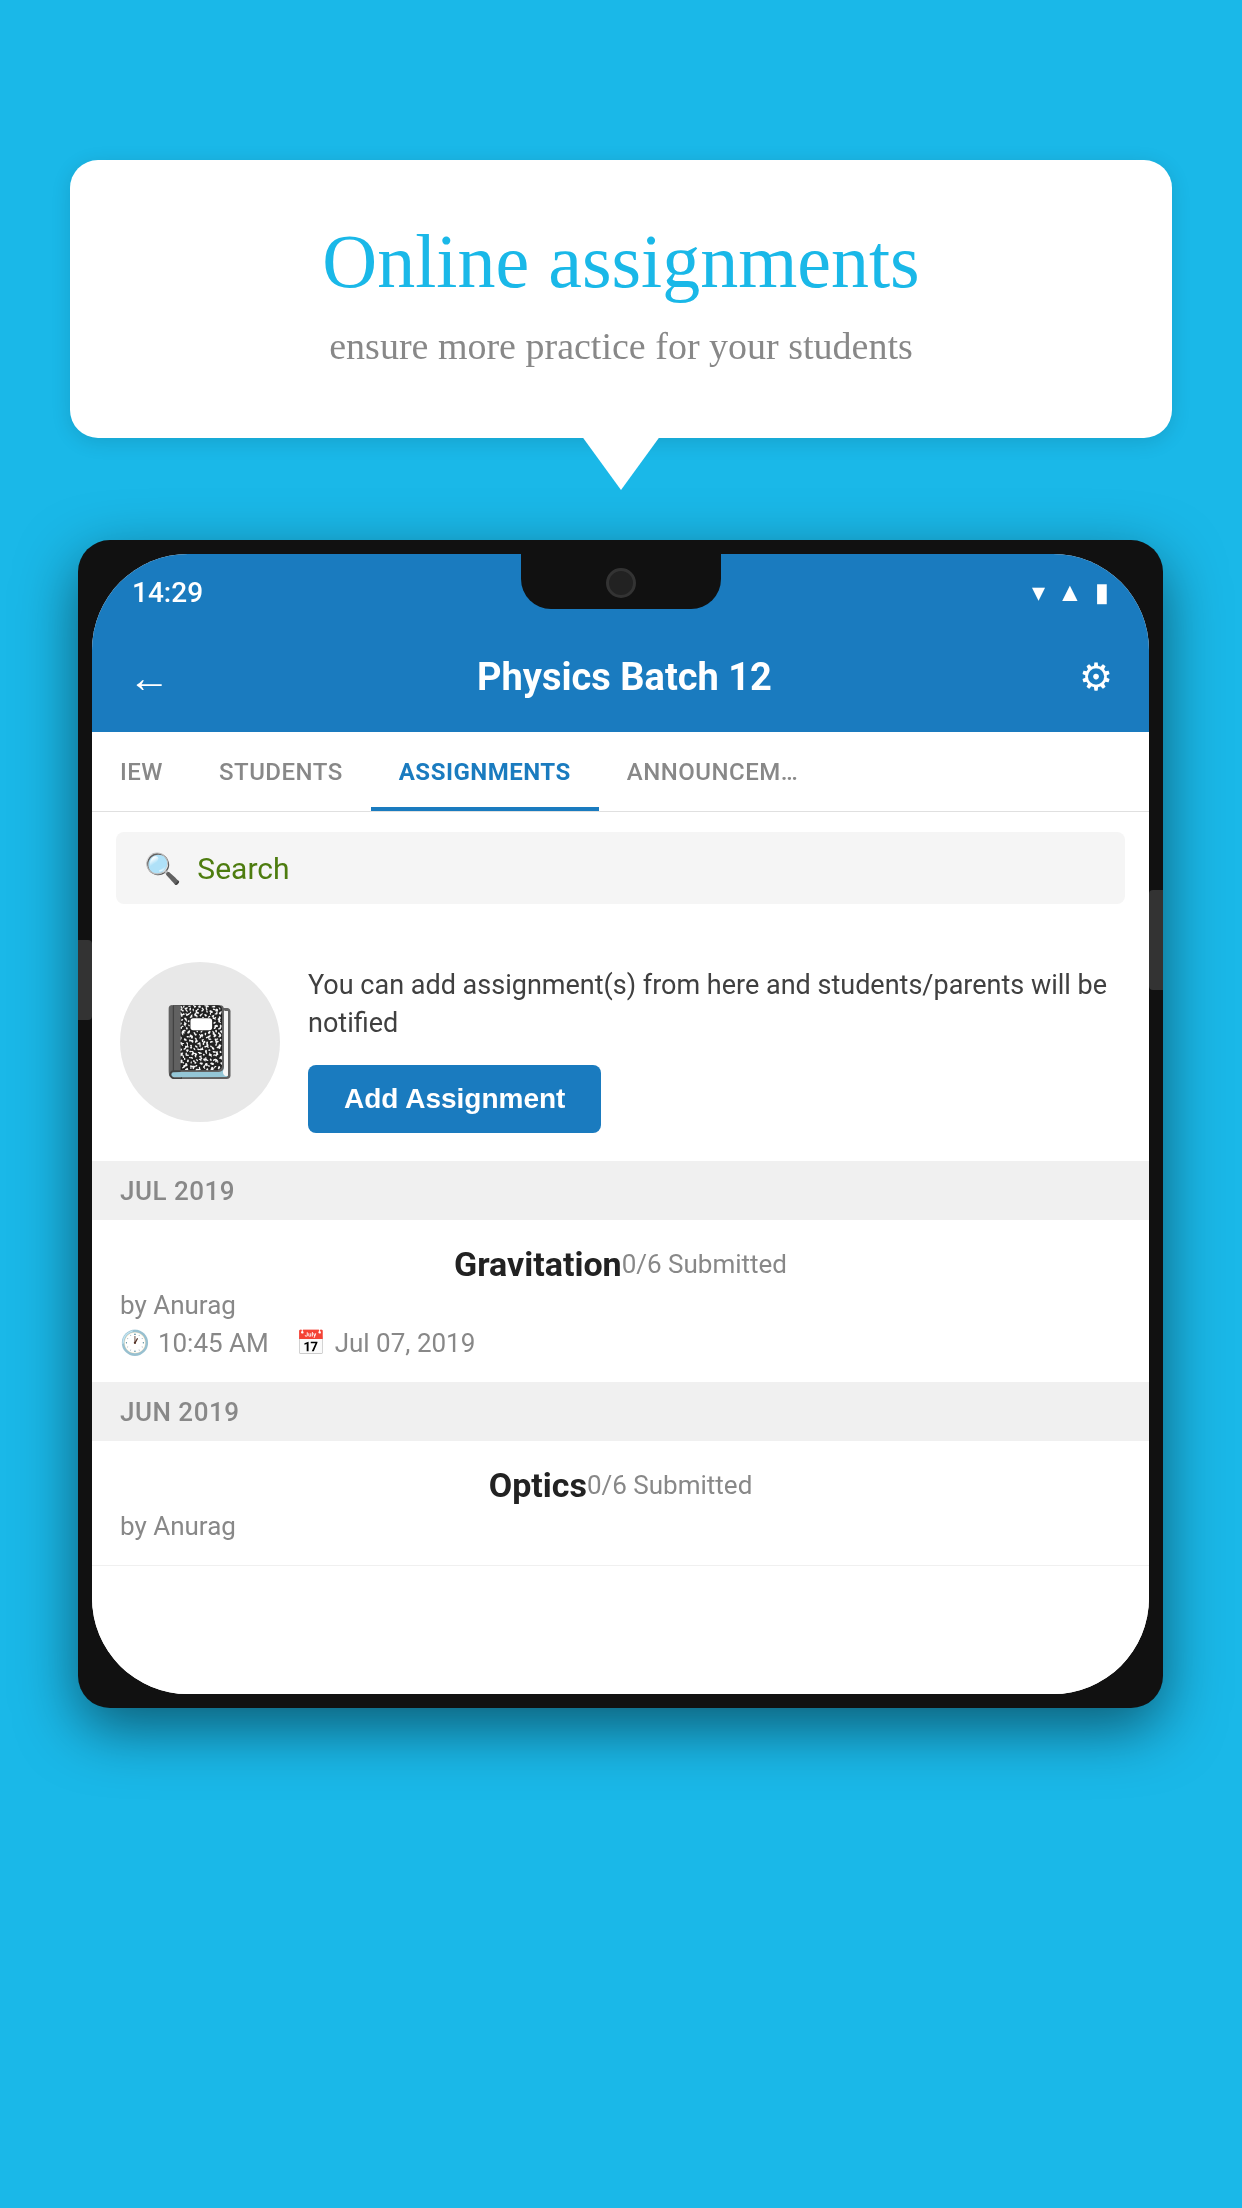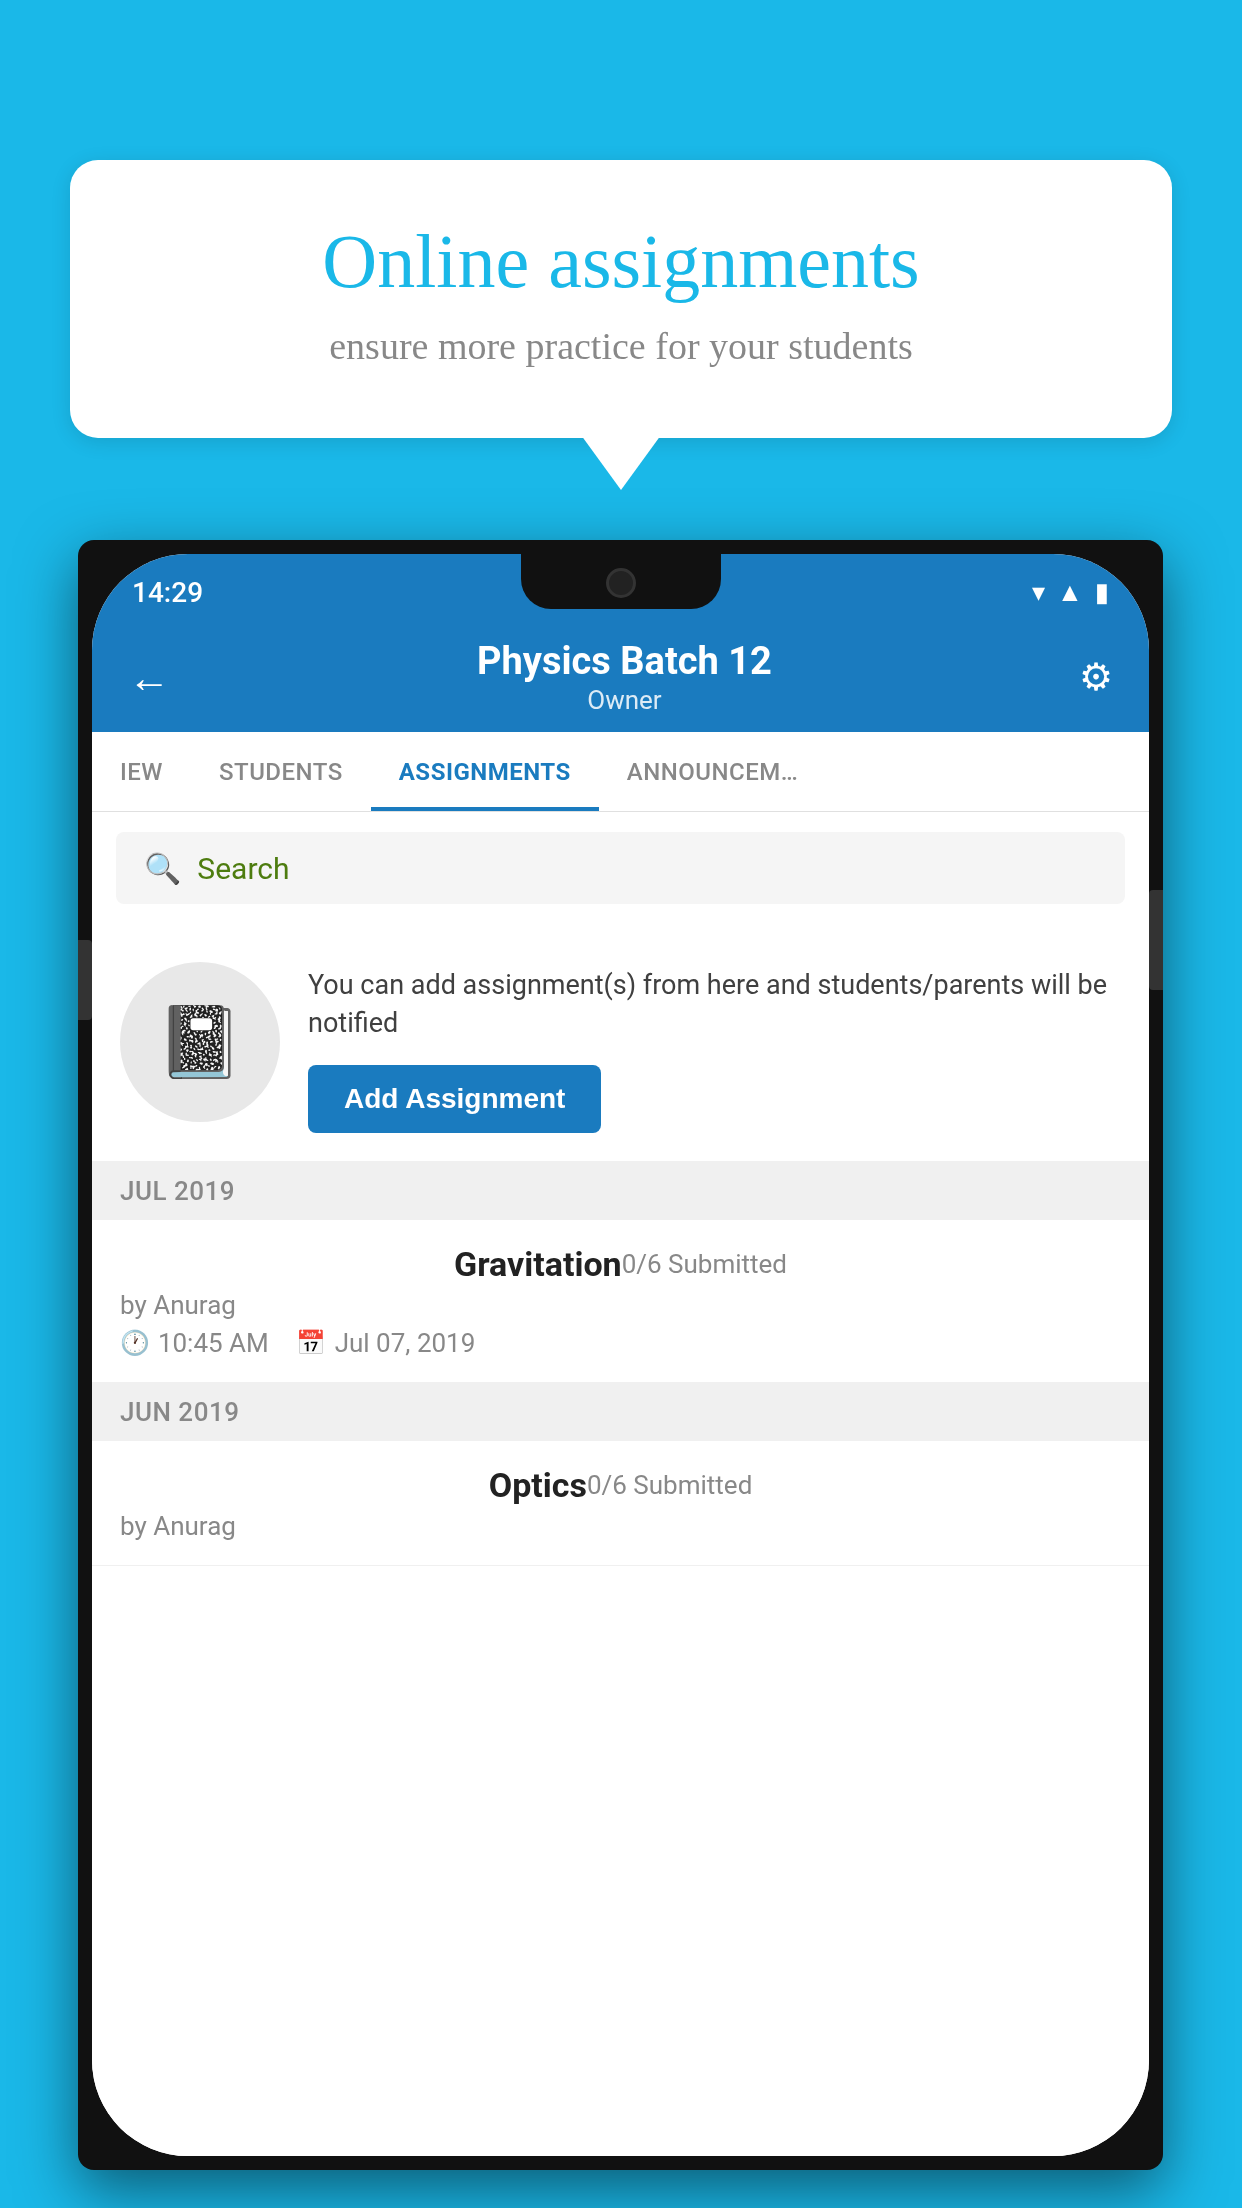--- a/index.html
+++ b/index.html
@@ -50,23 +50,23 @@
       margin-top: 20px;
       font-weight: 300;
     }
 
     
     .phone-frame {
       position: absolute;
       top: 540px;
       left: 78px;
       width: 1085px;
-      height: 1630px;
+      height: 1168px;
       background: #111;
-      border-radius: 16px;
+      border-radius: 32px;
       box-shadow: 0 20px 60px rgba(0,0,0,0.5);
       overflow: hidden;
     }
 
     
     .phone-notch {
       position: absolute;
       top: 0;
       left: 50%;
       transform: translateX(-50%);
@@ -360,21 +360,20 @@
         <span class="wifi-icon">▾</span>
         <span class="signal-icon">▲</span>
         <span class="battery-icon">▮</span>
       </div>
     </div>
 
     <div class="app-header">
       <span class="header-back">←</span>
       <div class="header-center">
         <div class="header-title">Physics Batch 12</div>
-        <div class="header-subtitle">Owner</div>
       </div>
       <span class="header-settings">⚙</span>
     </div>
 
     <div class="tabs-bar">
       <div class="tab-item">
         <span>IEW</span>
       </div>
       <div class="tab-item">
         <span>STUDENTS</span>

